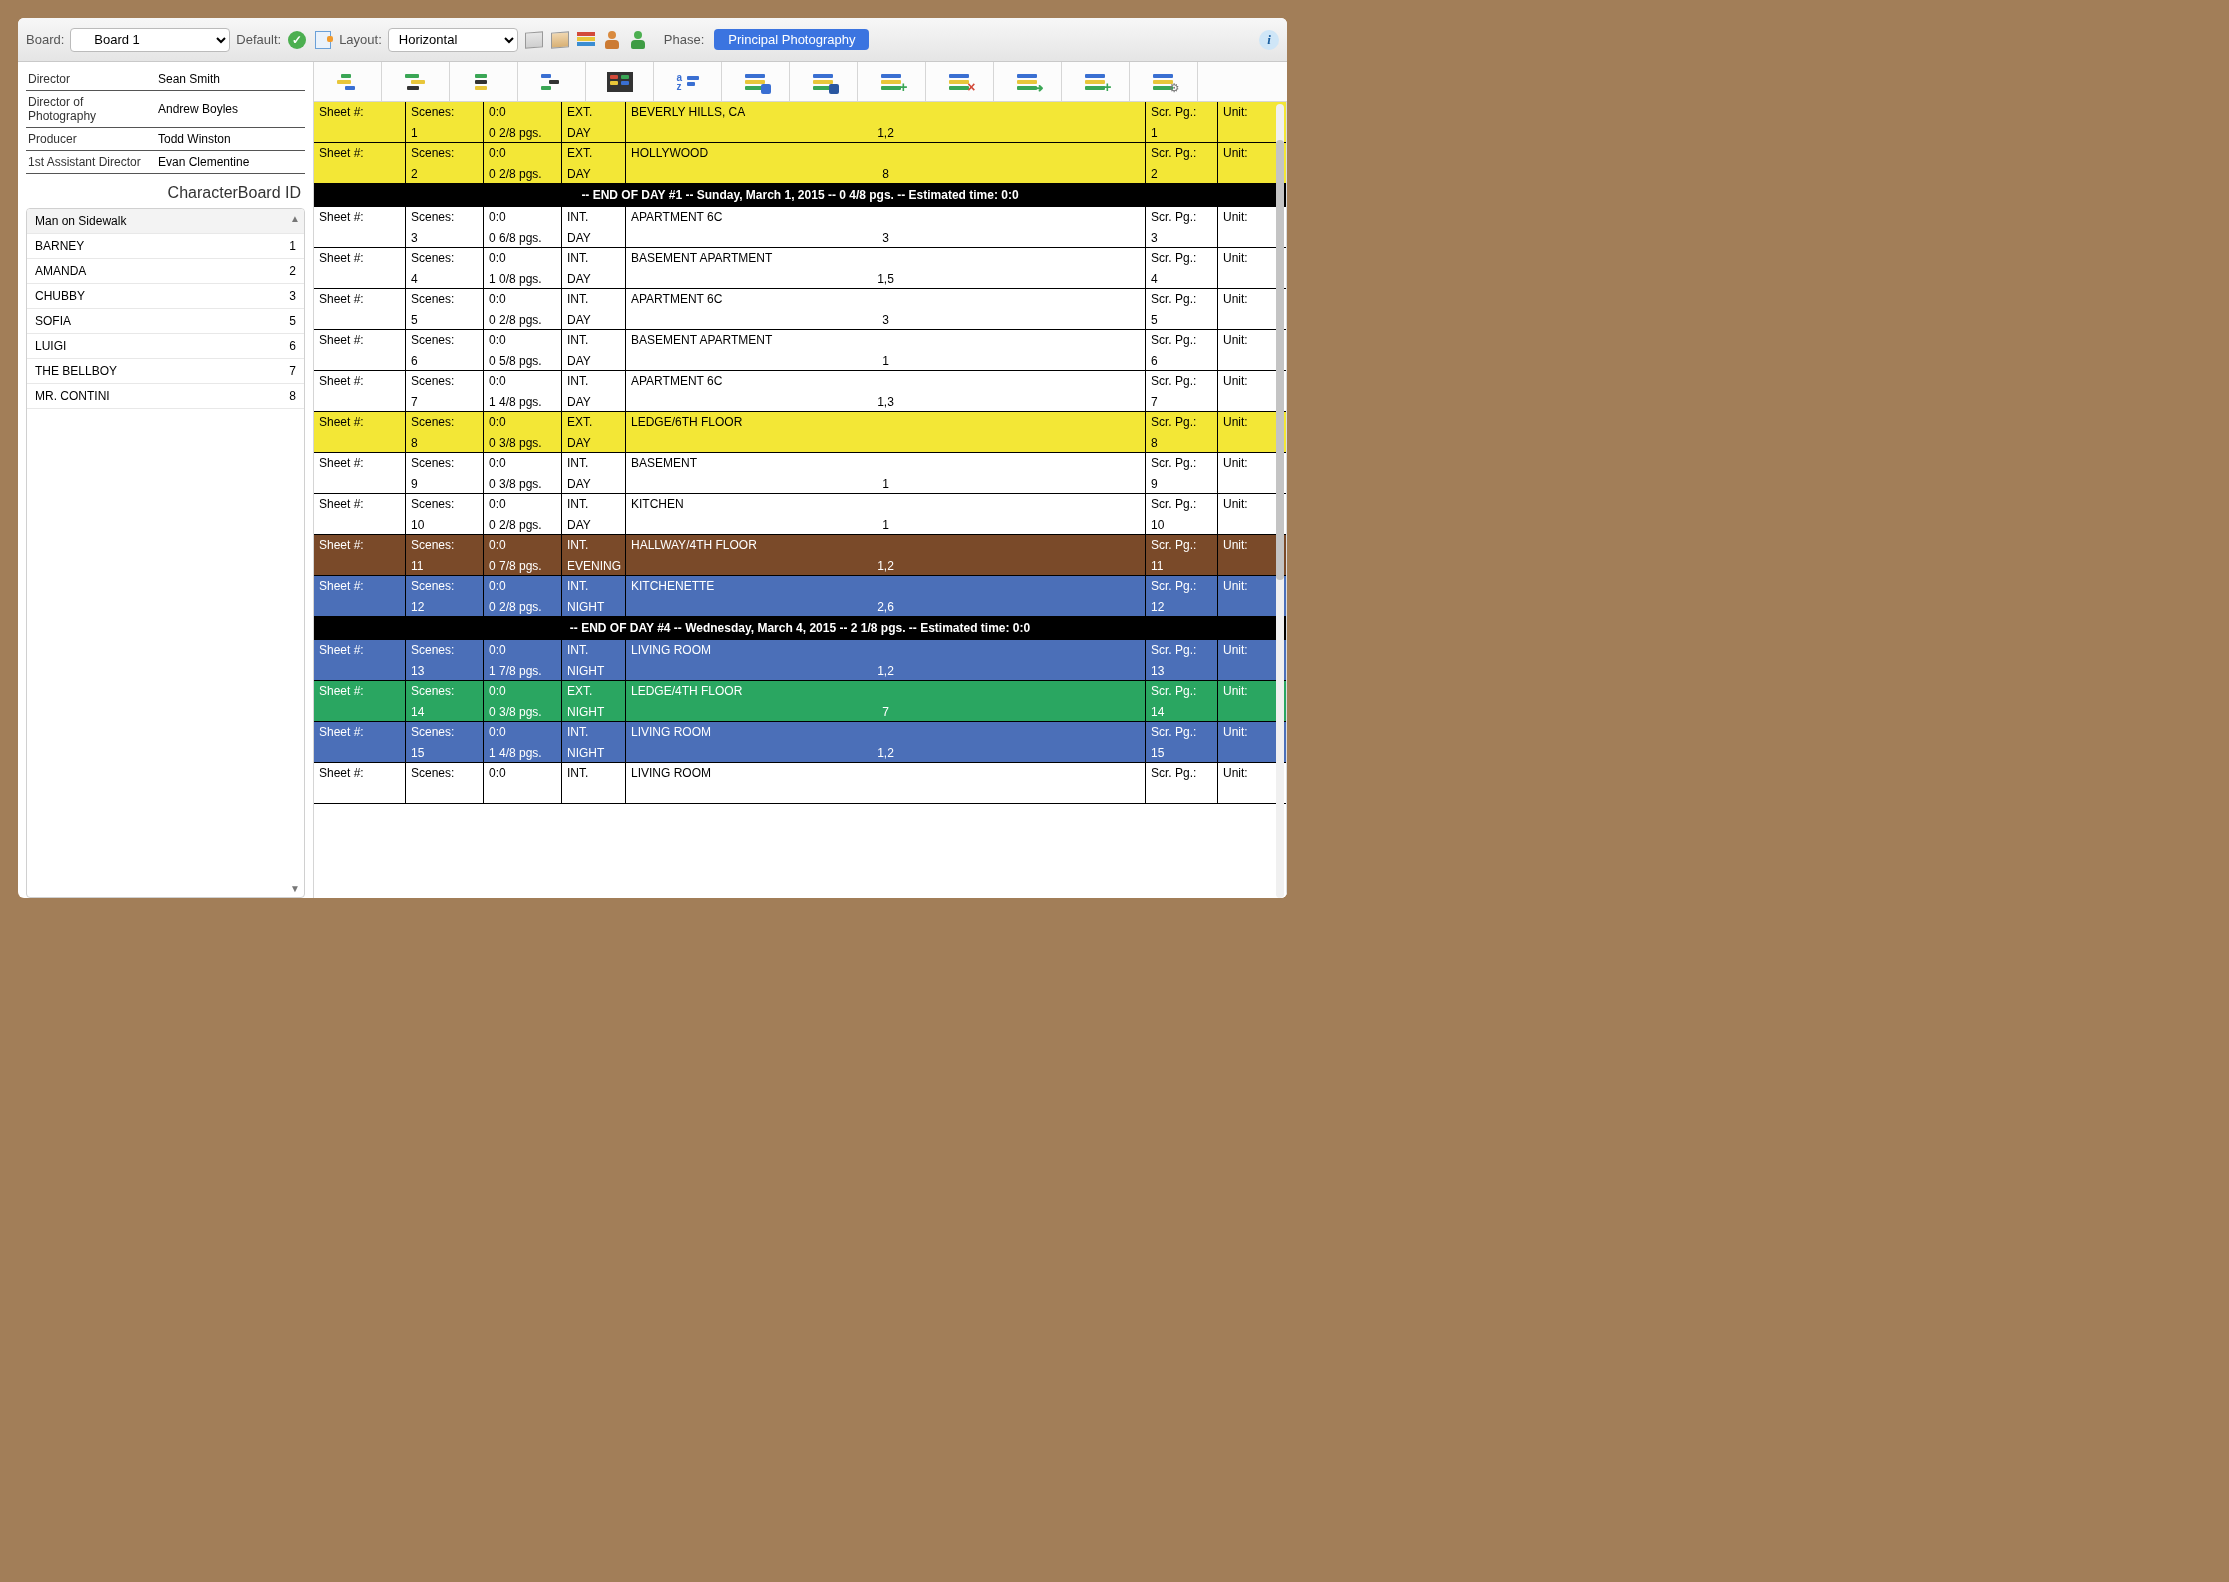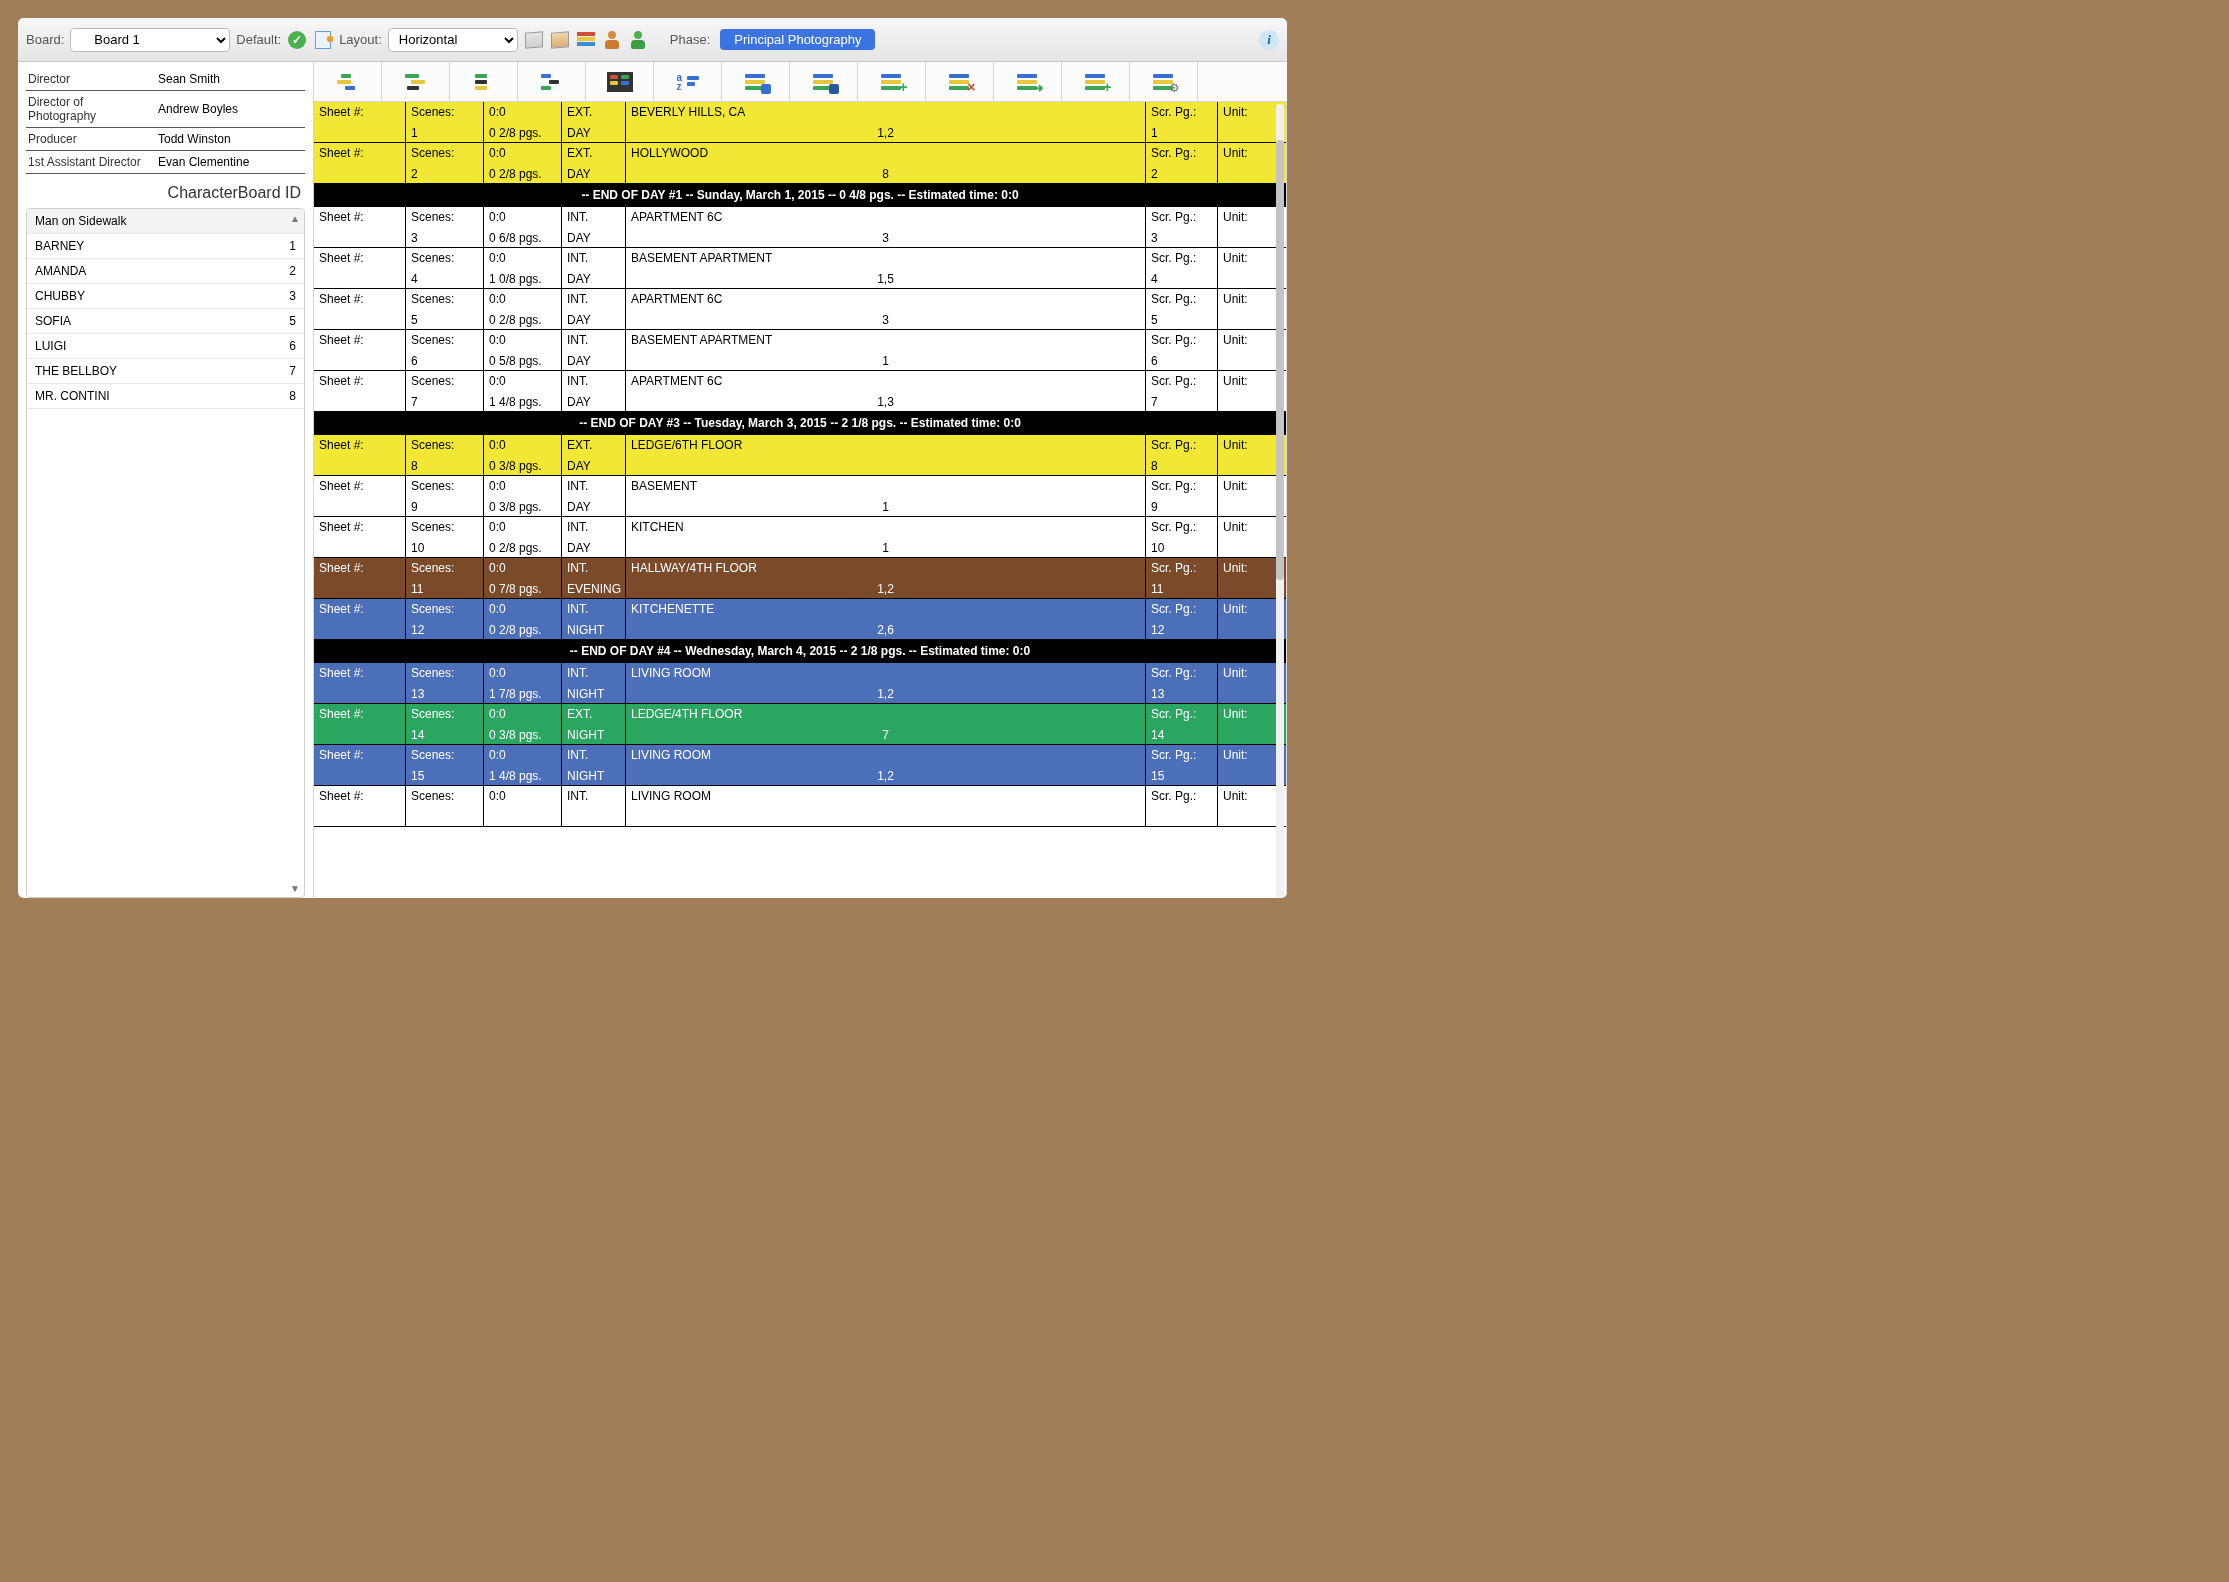--- a/index.html
+++ b/index.html
@@ -230,21 +230,21 @@
           <span class="head"></span>
           <span class="body"></span>
         </span>
       </span>
     <span class="tb-icon">
         <span class="person-ic green">
           <span class="head"></span>
           <span class="body"></span>
         </span>
       </span>
-    <span class="label" style="margin-left:16px;">Phase:</span>
+    <span class="label" style="margin-left:10px;">Phase:</span>
     <span class="phase-badge">Principal Photography</span>
     <span class="spacer"></span>
     <span class="info-icon">i</span>
   </div>
 
   <div class="content">
 
     <div class="sidebar">
       <table class="crew-table">
         <tbody id="crew-body">
@@ -620,21 +620,20 @@
             </div>
             <div class="c">
               <span class="top">Scr. Pg.:</span>
               <span class="bot">7</span>
             </div>
             <div class="c">
               <span class="top">Unit:</span>
               <span class="bot"></span>
             </div>
           </div>
-          <div class="daybreak">-- END OF DAY #3 -- Tuesday, March 3, 2015 -- 2 1/8 pgs. -- Estimated time: 0:0</div>
           <div class="strip yellow">
             <div class="c">
               <span class="top">Sheet #:</span>
               <span class="bot"></span>
             </div>
             <div class="c">
               <span class="top">Scenes:</span>
               <span class="bot">8</span>
             </div>
             <div class="c">

